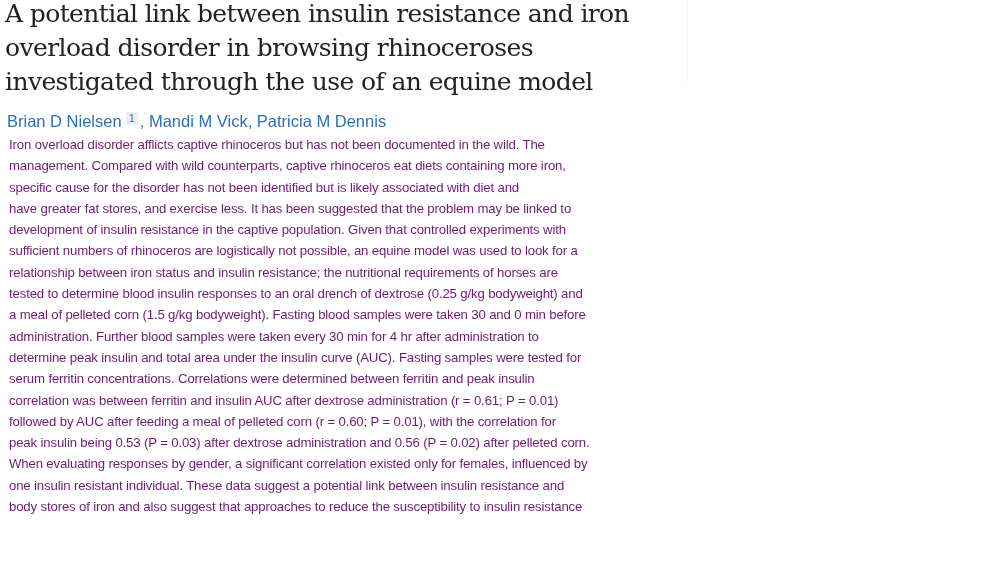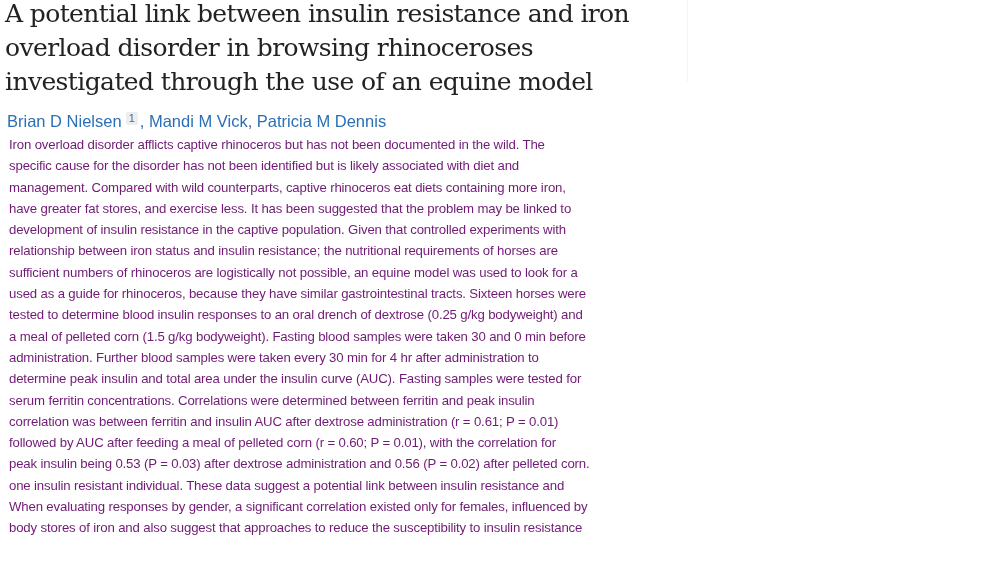--- a/index.html
+++ b/index.html
@@ -93,33 +93,32 @@
       <span class="tline">investigated through the use of an equine model</span>
     </h1>
   </div>
 
   <div class="authors">
     <a class="author">Brian D Nielsen</a><span class="sup">1</span><span class="sep">, </span><a class="author">Mandi M Vick</a><span class="sep">, </span><a class="author">Patricia M Dennis</a>
   </div>
 
   <div class="abstract">
     <span class="aline">Iron overload disorder afflicts captive rhinoceros but has not been documented in the wild. The</span>
+    <span class="aline">management. Compared with wild counterparts, captive rhinoceros eat diets containing more iron,</span>
     <span class="aline">specific cause for the disorder has not been identified but is likely associated with diet and</span>
-    <span class="aline">management. Compared with wild counterparts, captive rhinoceros eat diets containing more iron,</span>
     <span class="aline">have greater fat stores, and exercise less. It has been suggested that the problem may be linked to</span>
     <span class="aline">development of insulin resistance in the captive population. Given that controlled experiments with</span>
+    <span class="aline">sufficient numbers of rhinoceros are logistically not possible, an equine model was used to look for a</span>
     <span class="aline">relationship between iron status and insulin resistance; the nutritional requirements of horses are</span>
-    <span class="aline">sufficient numbers of rhinoceros are logistically not possible, an equine model was used to look for a</span>
-    <span class="aline">used as a guide for rhinoceros, because they have similar gastrointestinal tracts. Sixteen horses were</span>
     <span class="aline">tested to determine blood insulin responses to an oral drench of dextrose (0.25 g/kg bodyweight) and</span>
     <span class="aline">a meal of pelleted corn (1.5 g/kg bodyweight). Fasting blood samples were taken 30 and 0 min before</span>
     <span class="aline">administration. Further blood samples were taken every 30 min for 4 hr after administration to</span>
     <span class="aline">determine peak insulin and total area under the insulin curve (AUC). Fasting samples were tested for</span>
     <span class="aline">serum ferritin concentrations. Correlations were determined between ferritin and peak insulin</span>
     <span class="aline">correlation was between ferritin and insulin AUC after dextrose administration (r = 0.61; P = 0.01)</span>
     <span class="aline">followed by AUC after feeding a meal of pelleted corn (r = 0.60; P = 0.01), with the correlation for</span>
     <span class="aline">peak insulin being 0.53 (P = 0.03) after dextrose administration and 0.56 (P = 0.02) after pelleted corn.</span>
+    <span class="aline">When evaluating responses by gender, a significant correlation existed only for females, influenced by</span>
     <span class="aline">one insulin resistant individual. These data suggest a potential link between insulin resistance and</span>
-    <span class="aline">When evaluating responses by gender, a significant correlation existed only for females, influenced by</span>
     <span class="aline">body stores of iron and also suggest that approaches to reduce the susceptibility to insulin resistance</span>
   </div>
 
 </div>
 
 </body></html>

